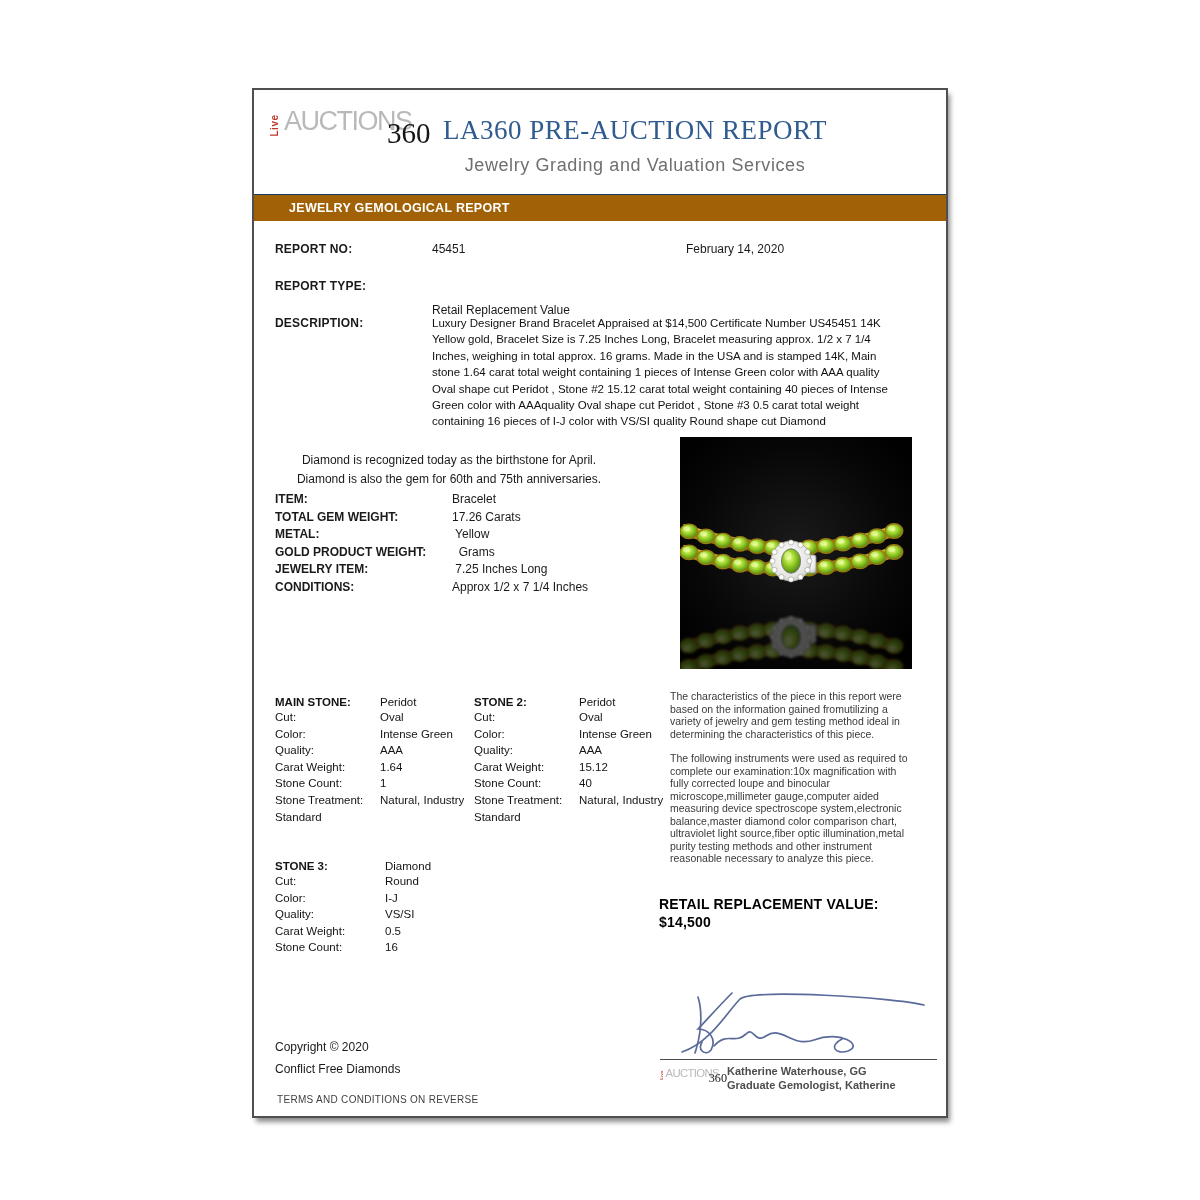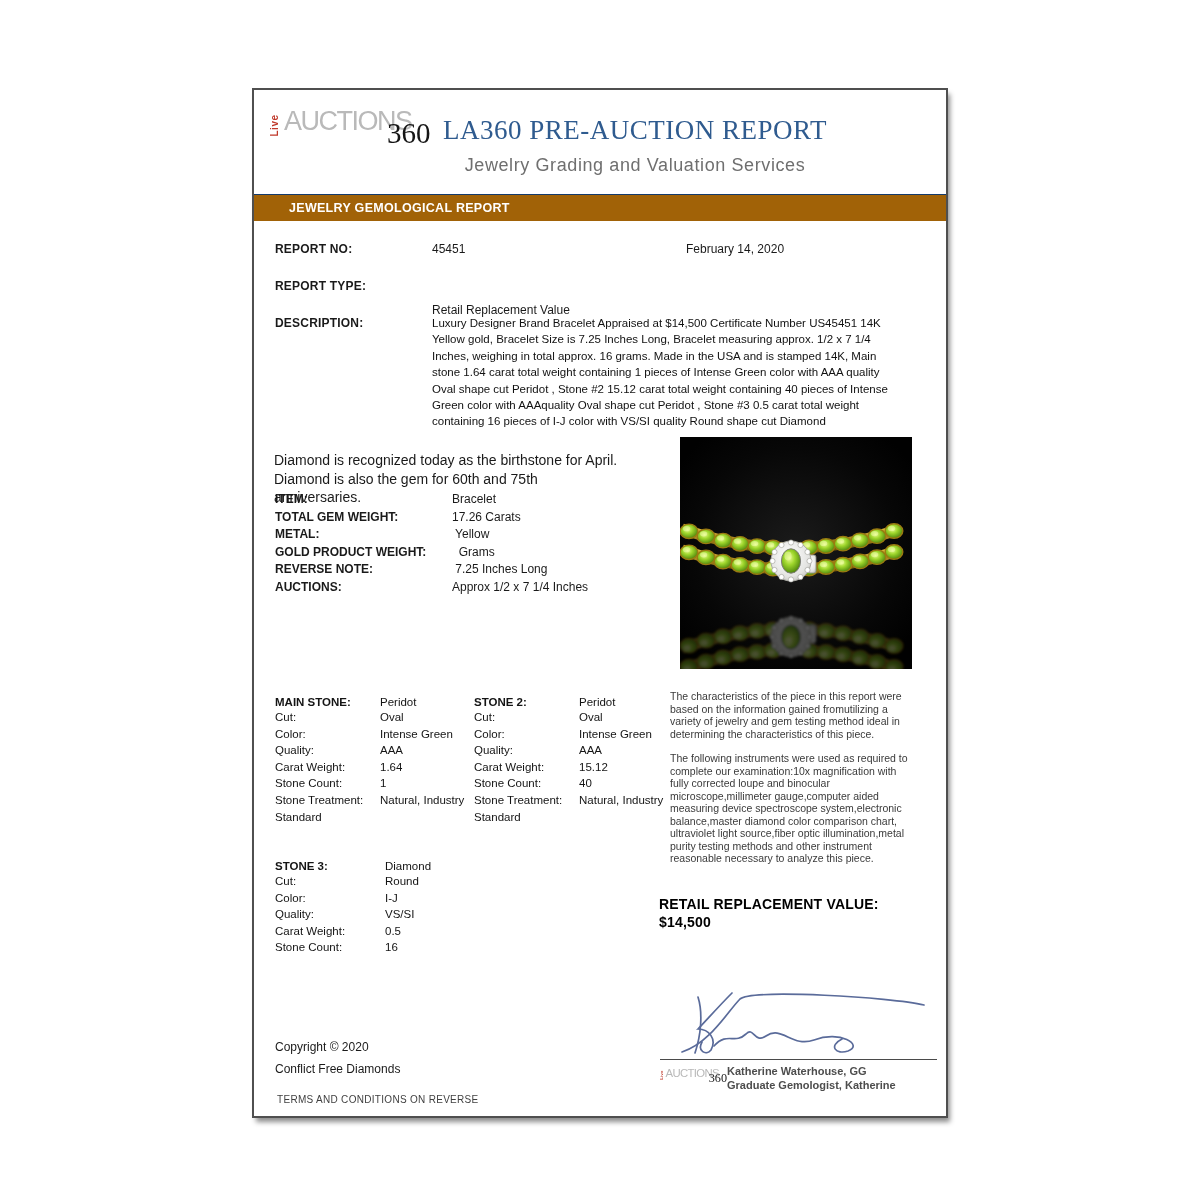--- a/index.html
+++ b/index.html
@@ -22,21 +22,21 @@
 
   .banner{left:0;right:0;top:104px;height:26px;background:#a16207;border-top:1px solid #143a6b;
           color:#fff;font-size:12.5px;font-weight:700;line-height:26px;padding-left:35px;letter-spacing:.3px;}
 
   
   .lbl{font-weight:700;font-size:12px;letter-spacing:.2px;}
   .val{font-size:12px;}
 
   .desc-text{left:178px;top:225px;width:466px;font-size:11.5px;line-height:16.4px;color:#111;}
 
-  .birthstone{left:20px;top:361px;width:350px;font-size:14px;line-height:18.5px;}
+  .birthstone{left:20px;top:361px;width:350px;font-size:12px;line-height:18.5px;text-align:center;}
 
   .item-table{left:21px;top:399px;width:420px;}
   .item-row{height:17.6px;white-space:nowrap;}
   .item-row .l{display:inline-block;width:177px;font-weight:700;font-size:12px;}
   .item-row .v{font-size:12px;white-space:pre;}
 
   
   .spec{position:absolute;font-size:11.5px;line-height:16.6px;color:#141414;}
   .spec .hd{line-height:13px;}
   .spec .hd .l{font-weight:700;}
@@ -86,22 +86,22 @@
   <div class="abs birthstone">
     <div>Diamond is recognized today as the birthstone for April.</div>
     <div>Diamond is also the gem for 60th and 75th anniversaries.</div>
   </div>
 
   <div class="abs item-table">
     <div class="item-row"><span class="l">ITEM:</span><span class="v">Bracelet</span></div>
     <div class="item-row"><span class="l">TOTAL GEM WEIGHT:</span><span class="v">17.26 Carats</span></div>
     <div class="item-row"><span class="l">METAL:</span><span class="v"> Yellow</span></div>
     <div class="item-row"><span class="l">GOLD PRODUCT WEIGHT:</span><span class="v">  Grams</span></div>
-    <div class="item-row"><span class="l">REVERSE NOTE:</span><span class="v"> 7.25 Inches Long</span></div>
-    <div class="item-row"><span class="l">AUCTIONS:</span><span class="v">Approx 1/2 x 7 1/4 Inches</span></div>
+    <div class="item-row"><span class="l">JEWELRY ITEM:</span><span class="v"> 7.25 Inches Long</span></div>
+    <div class="item-row"><span class="l">CONDITIONS:</span><span class="v">Approx 1/2 x 7 1/4 Inches</span></div>
   </div>
 
   <svg class="abs" style="left:426px;top:347px;" width="232" height="232" viewBox="0 0 232 232" role="img">
     <defs>
       <radialGradient id="bgv" cx="50%" cy="48%" r="62%">
         <stop offset="0%" stop-color="#1b1b1b"></stop>
           <stop offset="70%" stop-color="#070707"></stop>
           <stop offset="100%" stop-color="#010101"></stop>
       </radialGradient>
       <radialGradient id="pg" cx="42%" cy="38%" r="70%">

